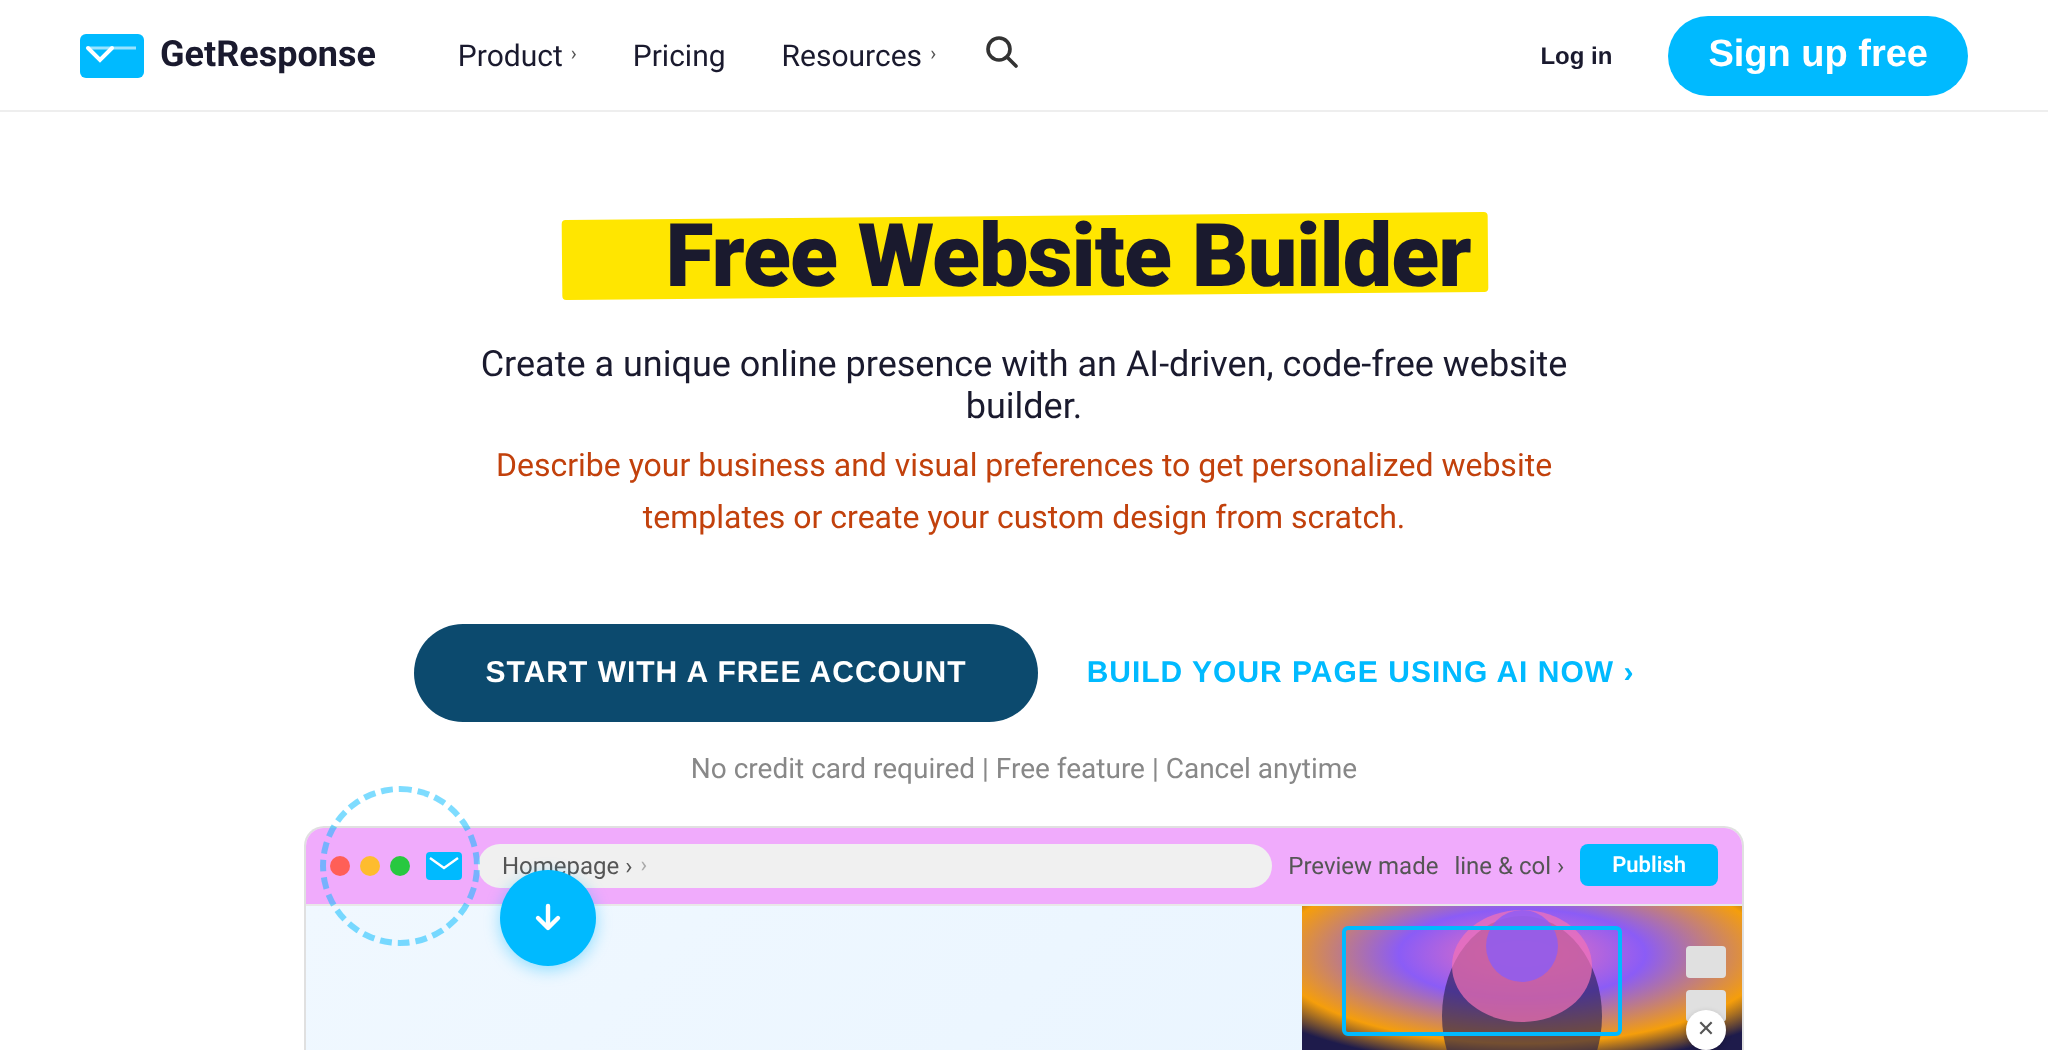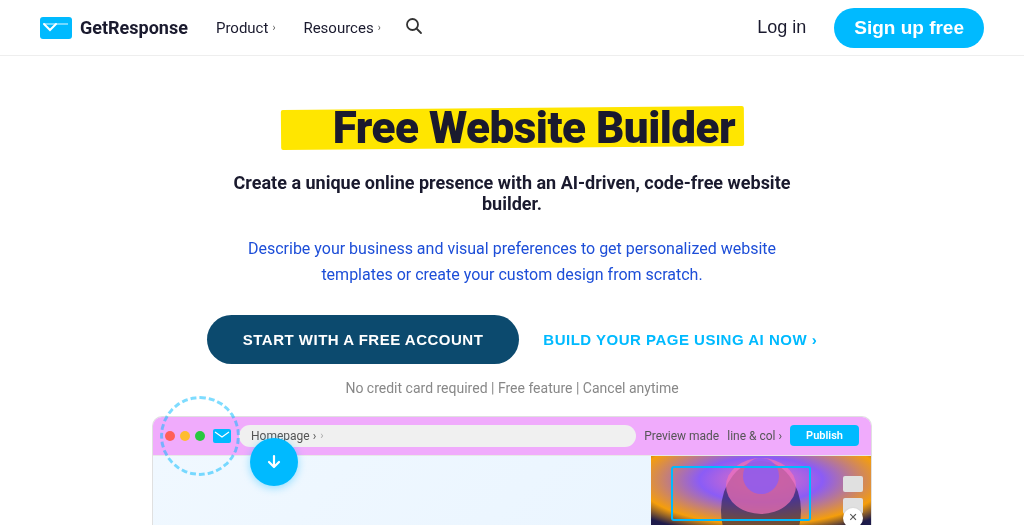--- a/index.html
+++ b/index.html
@@ -12,21 +12,21 @@
     }
 
     
     .navbar {
       display: flex;
       align-items: center;
       padding: 0 40px;
       height: 56px;
       background: #fff;
       border-bottom: 1px solid #eee;
-      gap: 0;
+      gap: 13px;
     }
     .logo-area {
       display: flex;
       align-items: center;
       gap: 8px;
       margin-right: 16px;
       cursor: pointer;
     }
     .logo-icon {
       width: 32px;
@@ -64,26 +64,26 @@
       font-size: 16px;
     }
     .nav-right {
       display: flex;
       align-items: center;
       gap: 12px;
       margin-left: auto;
     }
     .btn-login {
       padding: 8px 16px;
-      font-size: 18px;
+      font-size: 12px;
       color: #1a1a2e;
       background: transparent;
       border: none;
       cursor: pointer;
-      font-weight: 400;
+      font-weight: 700;
     }
     .btn-signup {
       padding: 9px 20px;
       font-size: 19px;
       color: #fff;
       background: #00baff;
       border: none;
       border-radius: 24px;
       cursor: pointer;
       font-weight: 600;
@@ -119,29 +119,29 @@
       z-index: 1;
       font-size: 44px;
       font-weight: 900;
       color: #1a1a2e;
       line-height: 1.1;
       letter-spacing: -0.5px;
       margin-left: 44px;
     }
     .hero-subtitle-bold {
       font-size: 18px;
-      font-weight: 700;
+      font-weight: 400;
       color: #1a1a2e;
-      margin-bottom: 22px;
+      margin-bottom: 6px;
       max-width: 600px;
     }
     .hero-subtitle {
       font-size: 16px;
-      color: #1d4ed8;
-      margin-bottom: 27px;
+      color: #c2410c;
+      margin-bottom: 40px;
       max-width: 560px;
       line-height: 1.6;
     }
     .hero-cta-row {
       display: flex;
       align-items: center;
       gap: 24px;
       margin-bottom: 16px;
     }
     .btn-cta-primary {
@@ -337,20 +337,23 @@
       <path d="M4 7 L16 7 L28 7" stroke="white" stroke-width="1.5" fill="none" opacity="0.6"></path>
       <line x1="4" y1="7" x2="28" y2="7" stroke="white" stroke-width="1.5" opacity="0"></line>
     </svg>
     <span class="logo-text">GetResponse</span>
   </div>
 
   <div class="nav-links">
     <div class="nav-item">
       <span>Product</span>
       <span class="nav-chevron">›</span>
+    </div>
+    <div class="nav-item">
+      <span>Pricing</span>
     </div>
     <div class="nav-item">
       <span>Resources</span>
       <span class="nav-chevron">›</span>
     </div>
     <div class="nav-search">
       <svg width="18" height="18" viewBox="0 0 18 18" fill="none">
         <circle cx="7.5" cy="7.5" r="5.5" stroke="#333" stroke-width="1.8"></circle>
         <line x1="11.5" y1="11.5" x2="16" y2="16" stroke="#333" stroke-width="1.8" stroke-linecap="round"></line>
       </svg>

